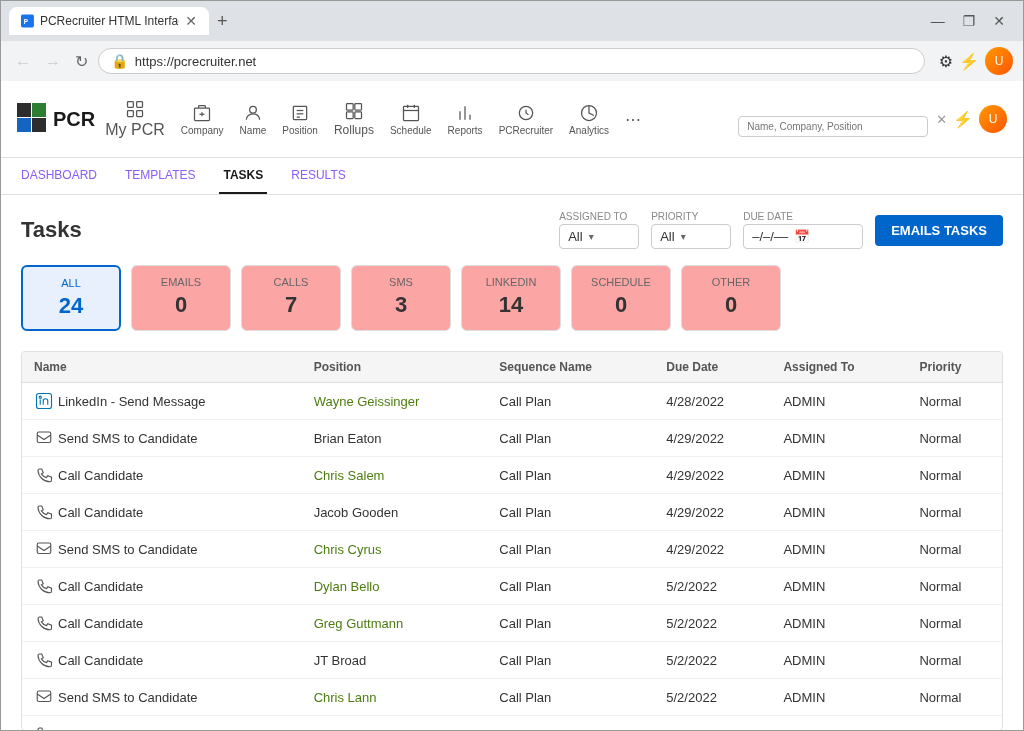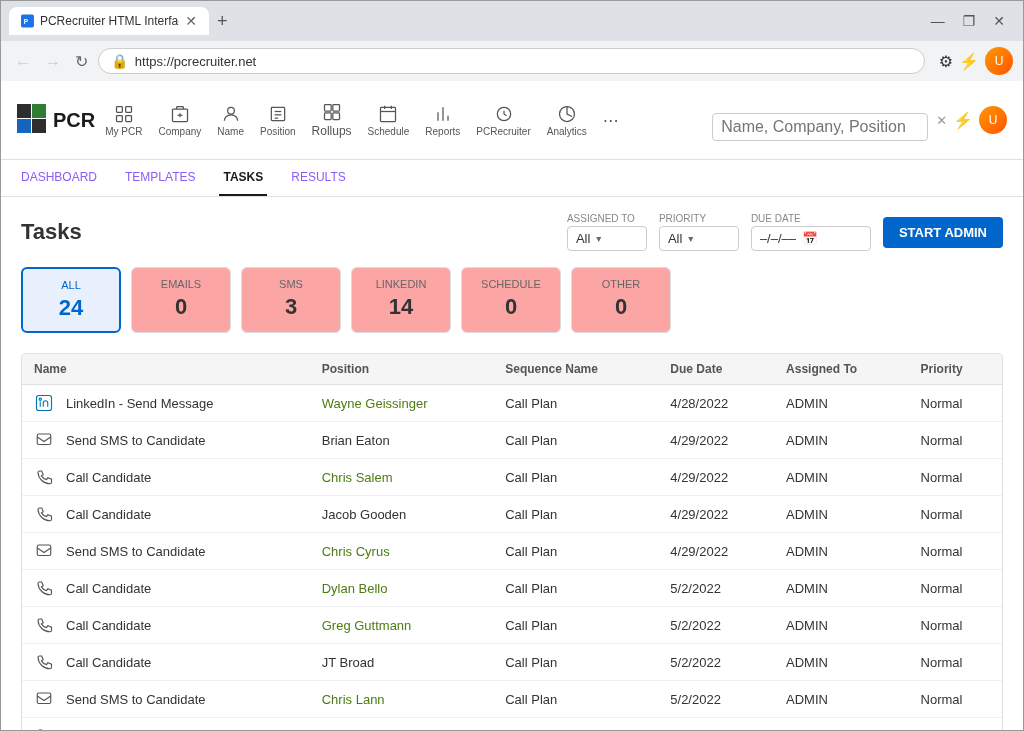--- a/index.html
+++ b/index.html
@@ -19,21 +19,21 @@
     .win-btn { background: none; border: none; font-size: 14px; color: #555; cursor: pointer; padding: 2px 6px; }
 
     
     .app-header { display: flex; align-items: center; padding: 18px 16px; border-bottom: 1px solid #e0e0e0; background: #fff; gap: 10px; }
     .app-logo { display: flex; align-items: center; gap: 4px; font-weight: bold; font-size: 18px; color: #1a1a1a; }
     .logo-cube { width: 32px; height: 32px; }
     .nav-icons { display: flex; gap: 16px; align-items: center; }
     .nav-item { display: flex; flex-direction: column; align-items: center; gap: 2px; font-size: 10px; color: #555; cursor: pointer; text-decoration: none; }
     .nav-item svg { width: 20px; height: 20px; }
     .header-search { margin-left: auto; display: flex; align-items: center; gap: 8px; }
-    .header-search input { border: 1px solid #ccc; border-radius: 4px; padding: 4px 8px; width: 216px; font-size: 16px; color: #999; margin-top: 14px; }
+    .header-search input { border: 1px solid #ccc; border-radius: 4px; padding: 4px 8px; width: 190px; font-size: 10px; color: #999; margin-top: 14px; }
     .header-search-btns { display: flex; gap: 6px; align-items: center; }
     .user-avatar { width: 28px; height: 28px; border-radius: 50%; background: linear-gradient(135deg, #f90, #f50); display: flex; align-items: center; justify-content: center; font-size: 12px; color: white; }
 
     
     .sub-nav { display: flex; gap: 20px; padding: 0 16px; border-bottom: 1px solid #e0e0e0; background: #fff; }
     .sub-nav-item { padding: 10px 4px; font-size: 12px; color: #8b5cf6; cursor: pointer; border-bottom: 2px solid transparent; }
     .sub-nav-item.active { color: #1a1a1a; border-bottom: 2px solid #1a1a1a; font-weight: 600; }
 
     
     .page-content { padding: 16px 20px; background: #fff; }
@@ -53,21 +53,21 @@
     .task-tab.active { background: #e8f0fe; border: 2px solid #0066cc; }
     .task-tab-label { font-size: 11px; color: #666; text-transform: uppercase; margin-bottom: 4px; }
     .task-tab-count { font-size: 22px; font-weight: 600; color: #333; }
     .task-tab.active .task-tab-label { color: #0066cc; }
     .task-tab.active .task-tab-count { color: #0066cc; }
 
     
     .tasks-table { width: 100%; border-collapse: collapse; font-size: 13px; }
     .tasks-table th { background: #f5f5f5; text-align: left; padding: 8px 12px; font-weight: 600; color: #555; border-bottom: 1px solid #e0e0e0; font-size: 12px; }
     .tasks-table td { padding: 8px 12px; border-bottom: 1px solid #f0f0f0; vertical-align: middle; }
-    .task-name-cell { display: flex; align-items: center; gap: 12px; }
+    .task-name-cell { display: flex; align-items: center; gap: 4px; }
     .task-icon { width: 20px; height: 20px; display: flex; align-items: center; justify-content: center; color: #555; }
     .task-link { color: #333; text-decoration: none; }
     .candidate-link { color: #4d7c0f; text-decoration: none; }
 
     
     .table-container { overflow-y: auto; max-height: 380px; border: 1px solid #e0e0e0; border-radius: 4px; }
 
     
     .browser-window { border: 1px solid #999; background: #fff; width: 1024px; height: 731px; position: relative; overflow: hidden; }
   </style>
@@ -121,21 +121,21 @@
 
     <div class="nav-icons">
 
       <div class="nav-item">
         <svg viewBox="0 0 24 24" fill="none" stroke="#555" stroke-width="1.5">
             <rect x="3" y="3" width="7" height="7" rx="1"></rect>
             <rect x="14" y="3" width="7" height="7" rx="1"></rect>
             <rect x="3" y="14" width="7" height="7" rx="1"></rect>
             <rect x="14" y="14" width="7" height="7" rx="1"></rect>
           </svg>
-        <span style="font-size:10px;">My PCR</span>
+        <span style="font-size:16px;">My PCR</span>
       </div>
 
       <div class="nav-item">
         <svg viewBox="0 0 24 24" fill="none" stroke="#555" stroke-width="1.5">
             <rect x="3" y="6" width="18" height="15" rx="1"></rect>
             <path d="M8 6V4a1 1 0 011-1h6a1 1 0 011 1v2"></path>
             <line x1="12" y1="11" x2="12" y2="16"></line>
             <line x1="9" y1="13.5" x2="15" y2="13.5"></line>
           </svg>
         <span style="font-size:10px;">Company</span>
@@ -241,32 +241,36 @@
             <span class="chevron">▾</span>
           </div>
         </div>
         <div class="filter-group">
           <span class="filter-label">DUE DATE</span>
           <div class="filter-date">
             <span>–/–/––</span>
             <span>📅</span>
           </div>
         </div>
-        <button class="start-tasks-btn">START ADMIN</button>
+        <button class="start-tasks-btn">EMAILS TASKS</button>
       </div>
     </div>
 
     <div class="task-tabs">
       <div class="task-tab active">
         <div class="task-tab-label">ALL</div>
         <div class="task-tab-count">24</div>
       </div>
       <div class="task-tab">
         <div class="task-tab-label">EMAILS</div>
         <div class="task-tab-count">0</div>
+      </div>
+      <div class="task-tab">
+        <div class="task-tab-label">CALLS</div>
+        <div class="task-tab-count">7</div>
       </div>
       <div class="task-tab">
         <div class="task-tab-label">SMS</div>
         <div class="task-tab-count">3</div>
       </div>
       <div class="task-tab">
         <div class="task-tab-label">LINKEDIN</div>
         <div class="task-tab-count">14</div>
       </div>
       <div class="task-tab">

